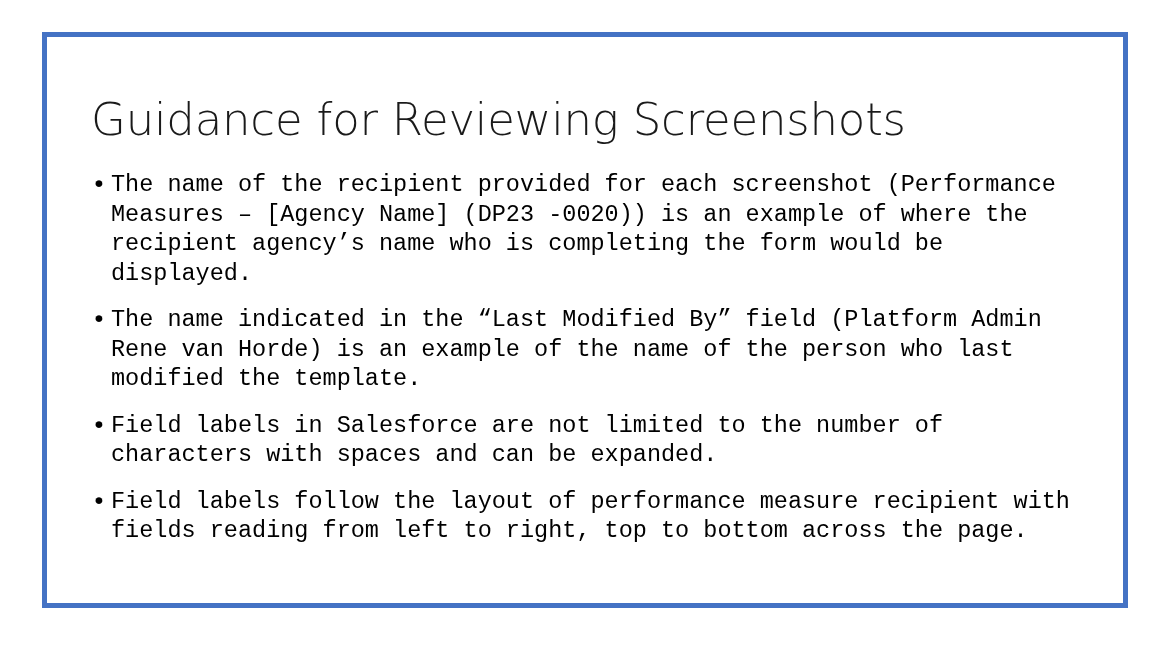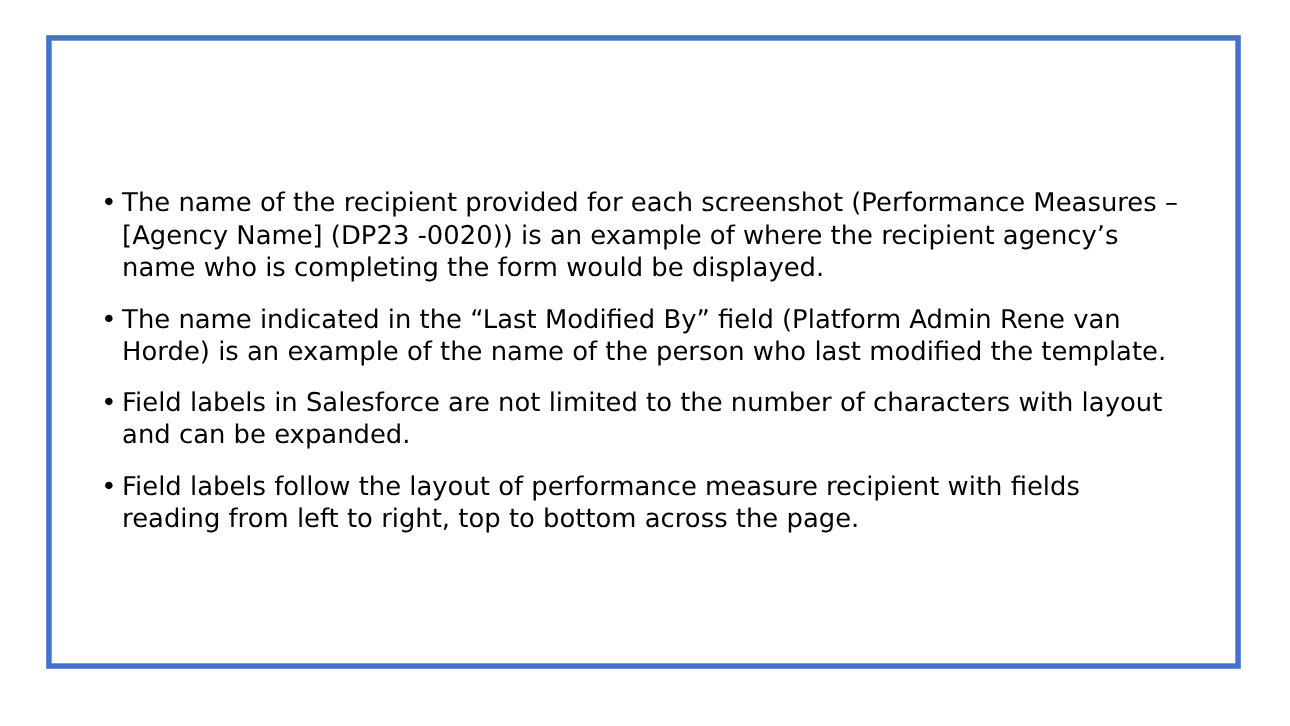--- a/index.html
+++ b/index.html
@@ -75,45 +75,47 @@
     position: absolute;
     left: 4px;
     top: 0;
     font-size: 23.5px;
     line-height: 29.5px;
     color: #000000;
   }
 
   .bullet-text {
     display: block;
+    font-family: Liberation Mono, monospace;
   }
 </style>
 </head>
 <body>
 
 <div id="slide">
 
   <div id="slide-frame"></div>
 
+  <h1 id="slide-title">Guidance for Reviewing Screenshots</h1>
 
   <ul id="bullet-list">
 
     <li class="bullet-item">
       <span class="bullet-marker">•</span>
       <span class="bullet-text">The name of the recipient provided for each screenshot (Performance Measures – [Agency Name] (DP23 -0020)) is an example of where the recipient agency’s name who is completing the form would be displayed.</span>
     </li>
 
     <li class="bullet-item">
       <span class="bullet-marker">•</span>
       <span class="bullet-text">The name indicated in the “Last Modified By” field (Platform Admin Rene van Horde) is an example of the name of the person who last modified the template.</span>
     </li>
 
     <li class="bullet-item">
       <span class="bullet-marker">•</span>
-      <span class="bullet-text">Field labels in Salesforce are not limited to the number of characters with layout and can be expanded.</span>
+      <span class="bullet-text">Field labels in Salesforce are not limited to the number of characters with spaces and can be expanded.</span>
     </li>
 
     <li class="bullet-item">
       <span class="bullet-marker">•</span>
       <span class="bullet-text">Field labels follow the layout of performance measure recipient with fields reading from left to right, top to bottom across the page.</span>
     </li>
 
   </ul>
 
 </div>

